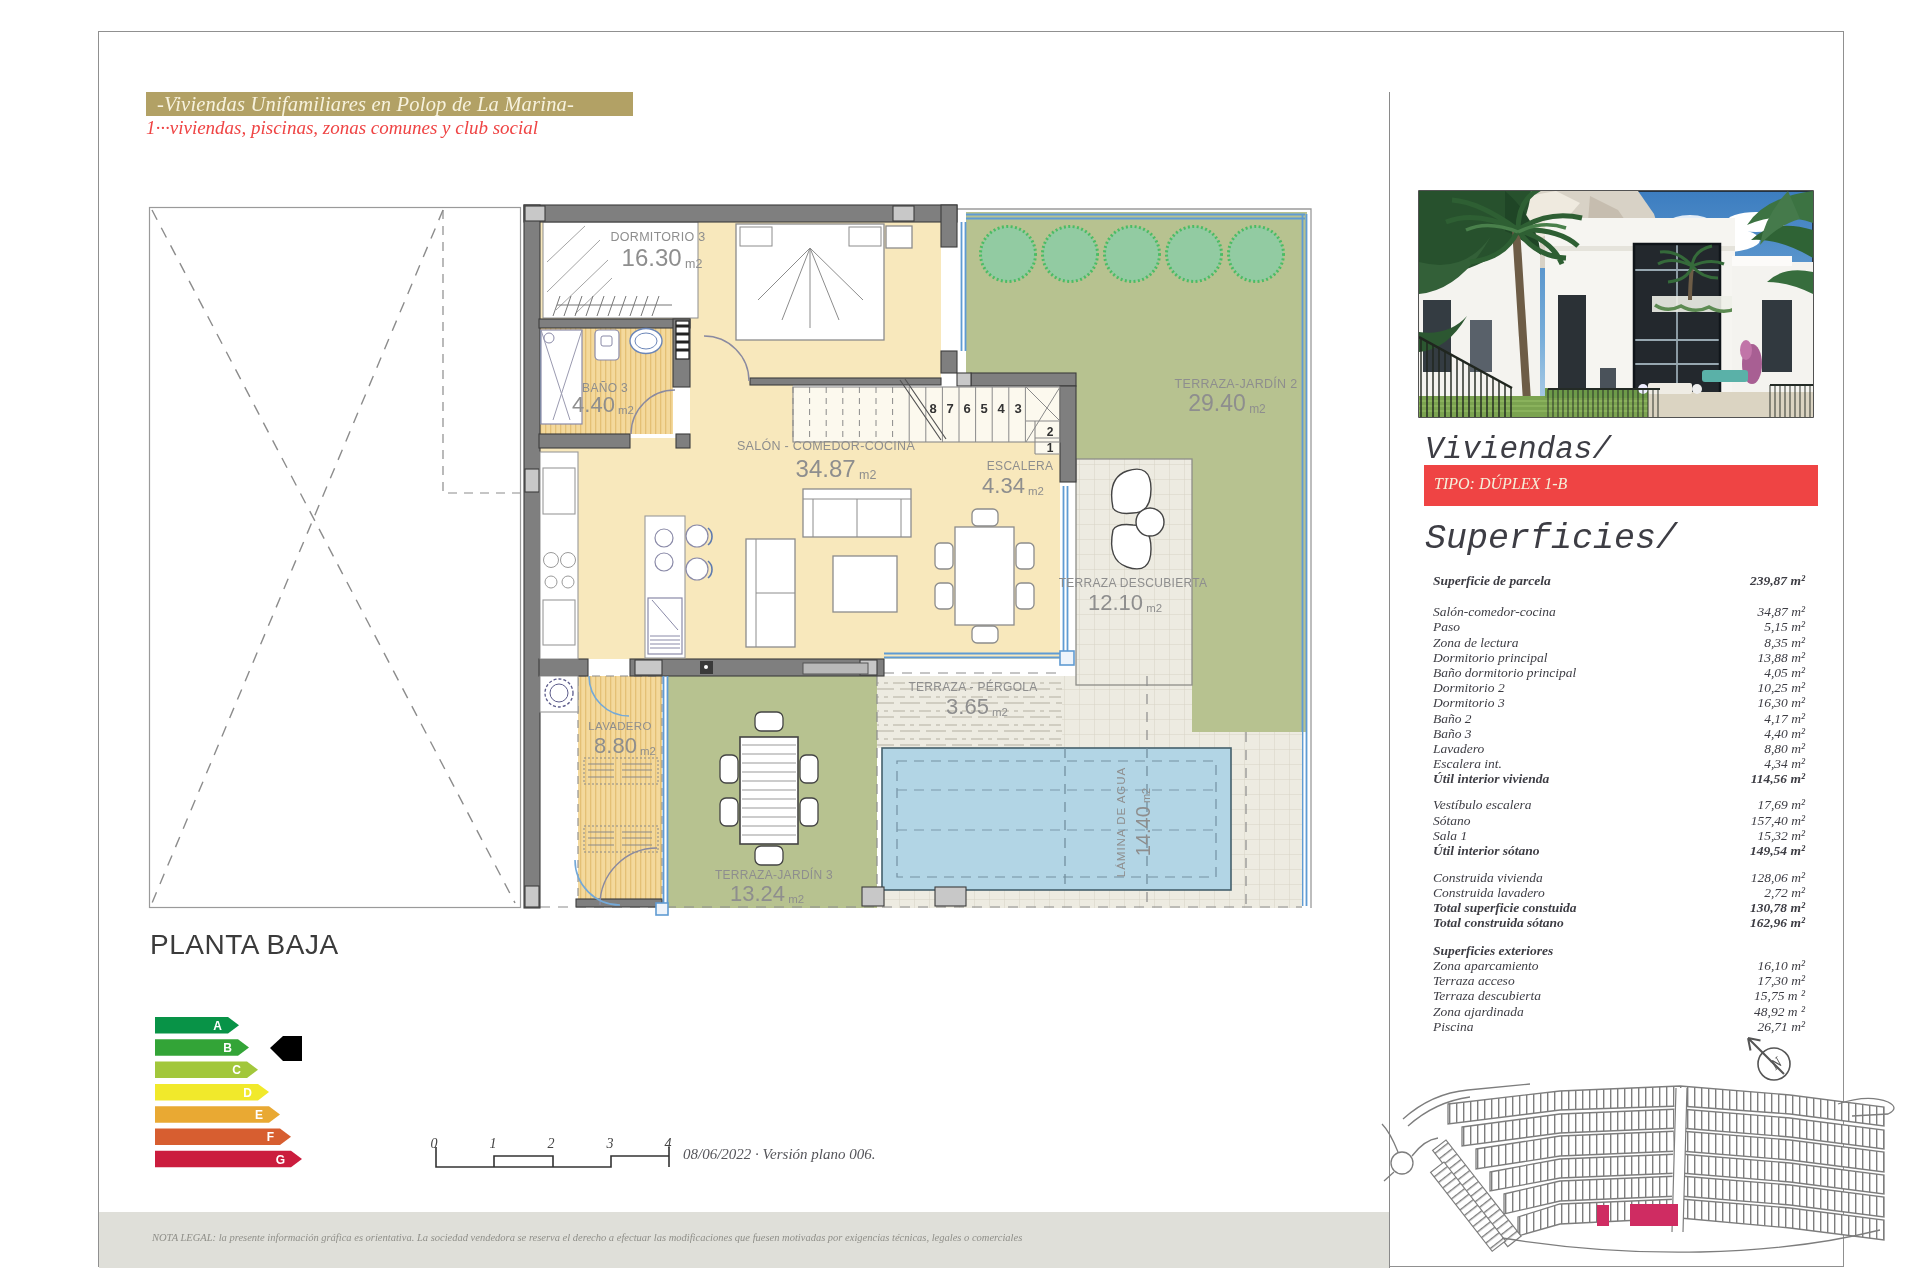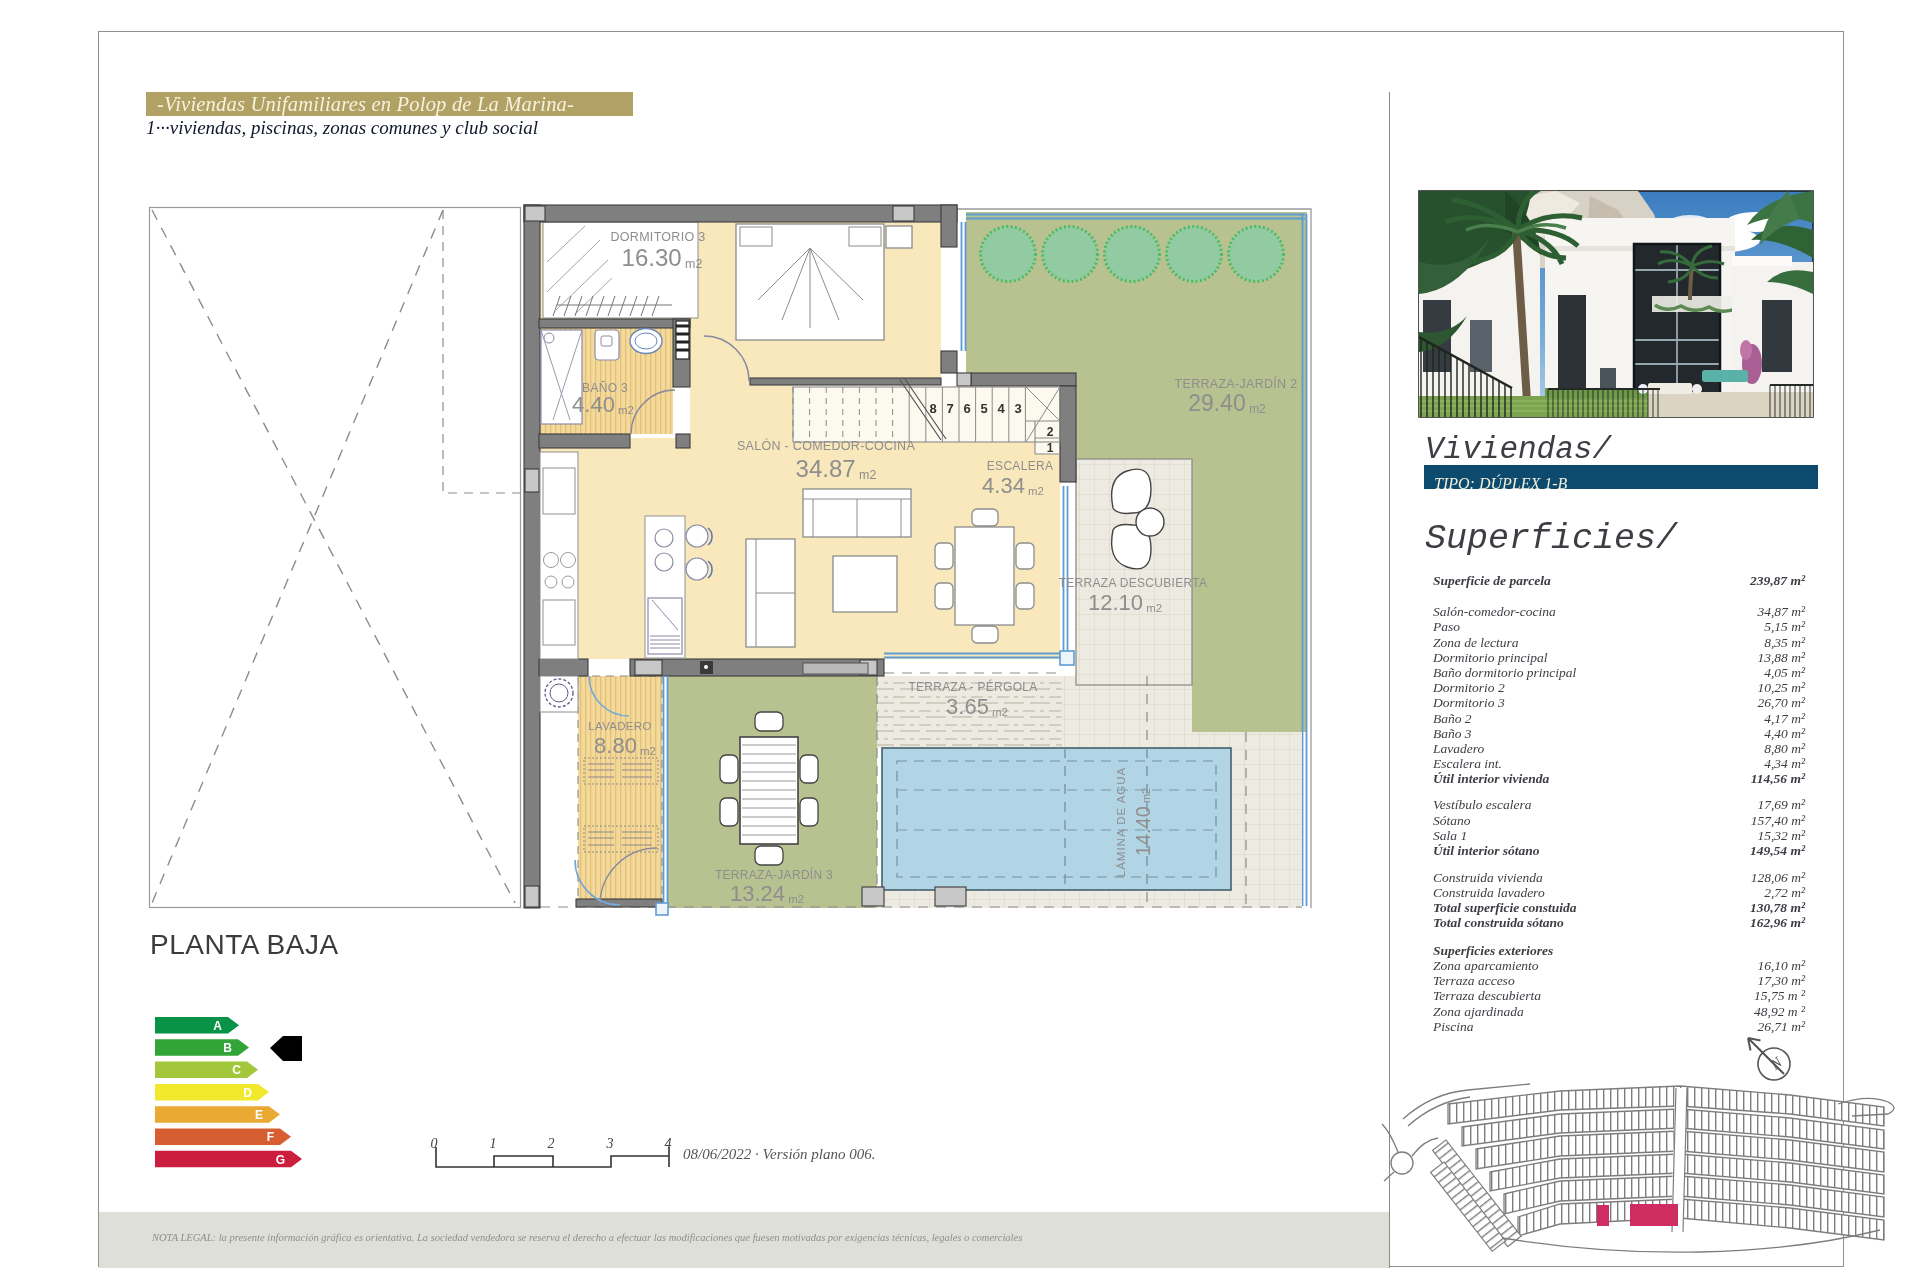--- a/index.html
+++ b/index.html
@@ -4,29 +4,29 @@
 <style>
   html,body{margin:0;padding:0;background:#ffffff;}
   #canvas{position:relative;width:1920px;height:1280px;background:#ffffff;overflow:hidden;
           font-family:"Liberation Sans", sans-serif;}
   .abs{position:absolute;}
   .ser{font-family:"Liberation Serif", serif;}
   #frame{left:98px;top:31px;width:1744px;height:1234px;border:1px solid #909090;}
   #vsep{left:1389px;top:92px;width:1px;height:1176px;background:#8a8a8a;}
   #goldbar1{left:146px;top:92px;width:487px;height:24px;background:#b2a165;}
   #goldbar1 span{position:absolute;left:11px;top:1px;font-style:italic;font-size:20.5px;color:#f7f2dd;letter-spacing:0.2px;}
-  #subtitle{left:146px;top:117px;font-style:italic;font-size:19px;color:#0f172a;}
+  #subtitle{left:146px;top:117px;font-style:italic;font-size:19px;color:#ef4444;}
   #planta{left:150px;top:929px;font-size:28px;color:#3b3b3b;letter-spacing:0.5px;}
   #legalbar{left:99px;top:1212px;width:1290px;height:56px;background:#dfdfd9;}
   #legalbar span{position:absolute;left:53px;top:20px;font-family:"Liberation Serif",serif;font-style:italic;font-size:10.5px;color:#8f8f89;}
   #datetext{left:683px;top:1146px;font-family:"Liberation Serif",serif;font-style:italic;font-size:15px;color:#55555a;}
   
   .rp{font-family:Liberation Mono, monospace;font-style:italic;color:#3d3d44;}
   #viviendas{left:1425px;top:432px;font-size:31px;}
-  #goldbar2{left:1424px;top:465px;width:394px;height:24px;background:#0c4a6e;}
+  #goldbar2{left:1424px;top:465px;width:394px;height:41px;background:#ef4444;}
   #goldbar2 span{position:absolute;left:10px;top:10px;font-style:italic;font-size:16px;color:#f5f0db;font-family:"Liberation Serif",serif;}
   #superficies{left:1425px;top:519px;font-size:35px;}
   .trow{position:absolute;left:1433px;width:372px;height:15px;font-family:"Liberation Serif",serif;font-style:italic;font-size:13.5px;color:#3d3d44;}
   .trow .v{position:absolute;right:0;top:0;}
   .trow.b{font-weight:bold;}
   #parcela{left:1440px;top:1041px;font-size:33px;letter-spacing:-0.5px;}
   #parcela small{font-size:19px;letter-spacing:0;}
 </style>
 </head>
 <body>
@@ -49,21 +49,21 @@
     </div>
   <div class="abs rp" id="superficies">Superficies/</div>
   <div id="tablerows">
   <div class="trow b" style="top:573px">Superficie de parcela<span class="v">239,87 m²</span></div>
   <div class="trow" style="top:604px">Salón-comedor-cocina<span class="v">34,87 m²</span></div>
   <div class="trow" style="top:619px">Paso<span class="v">5,15  m²</span></div>
   <div class="trow" style="top:635px">Zona de lectura<span class="v">8,35 m²</span></div>
   <div class="trow" style="top:650px">Dormitorio principal<span class="v">13,88  m²</span></div>
   <div class="trow" style="top:665px">Baño dormitorio principal<span class="v">4,05  m²</span></div>
   <div class="trow" style="top:680px">Dormitorio 2<span class="v">10,25 m²</span></div>
-  <div class="trow" style="top:695px">Dormitorio 3<span class="v">26,70 m²</span></div>
+  <div class="trow" style="top:695px">Dormitorio 3<span class="v">16,30 m²</span></div>
   <div class="trow" style="top:711px">Baño 2<span class="v">4,17 m²</span></div>
   <div class="trow" style="top:726px">Baño 3<span class="v">4,40 m²</span></div>
   <div class="trow" style="top:741px">Lavadero<span class="v">8,80 m²</span></div>
   <div class="trow" style="top:756px">Escalera int.<span class="v">4,34  m²</span></div>
   <div class="trow b" style="top:771px">Útil interior vivienda<span class="v">114,56 m²</span></div>
   <div class="trow" style="top:797px">Vestíbulo escalera<span class="v">17,69 m²</span></div>
   <div class="trow" style="top:813px">Sótano<span class="v">157,40 m²</span></div>
   <div class="trow" style="top:828px">Sala 1<span class="v">15,32 m²</span></div>
   <div class="trow b" style="top:843px">Útil interior sótano<span class="v">149,54 m²</span></div>
   <div class="trow" style="top:870px">Construida vivienda<span class="v">128,06 m²</span></div>

